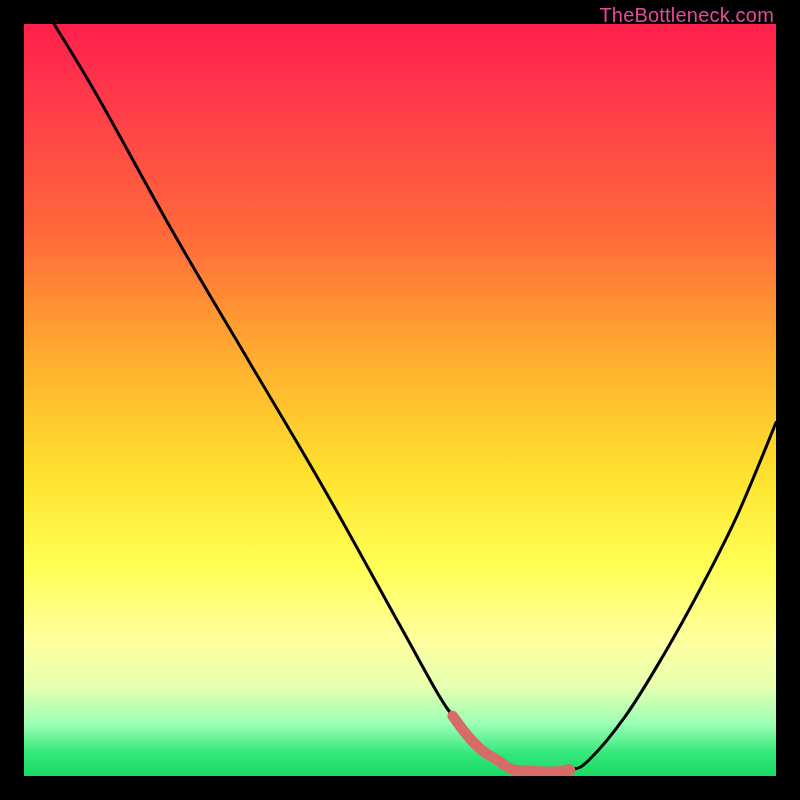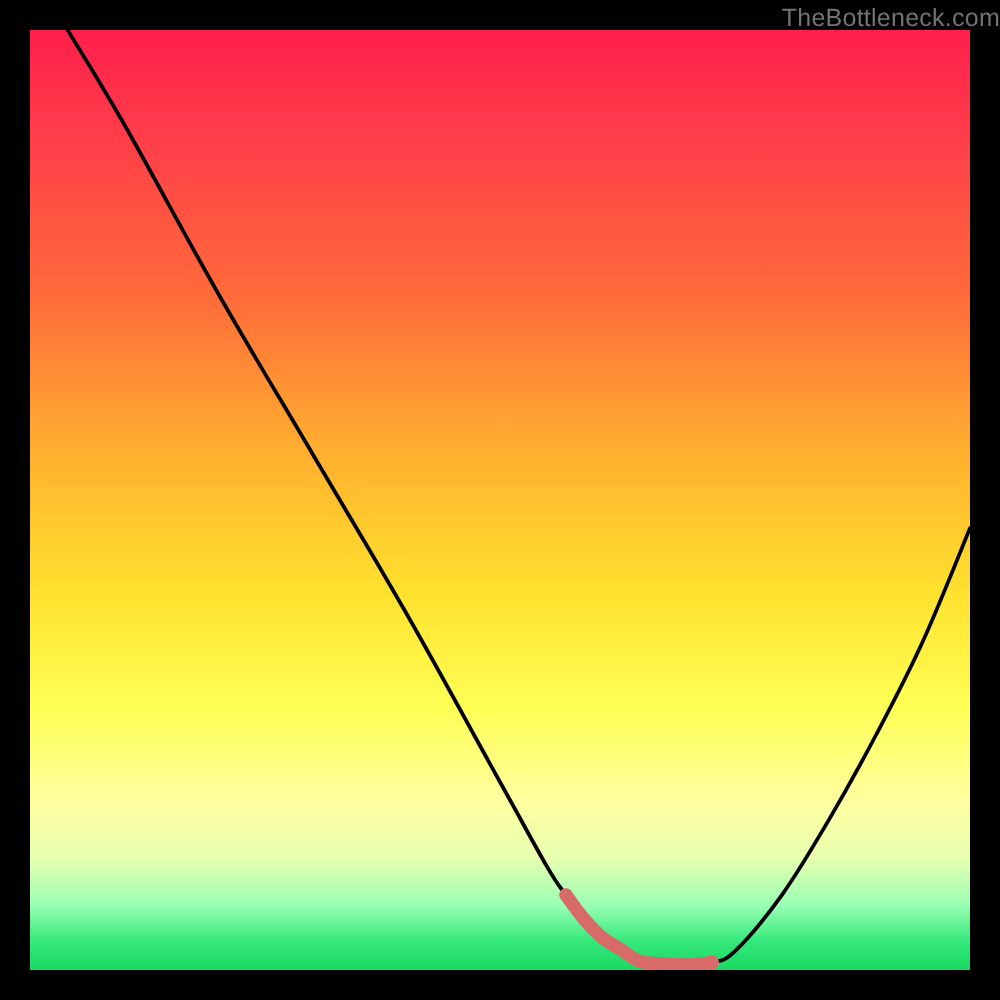--- a/index.html
+++ b/index.html
@@ -35,22 +35,22 @@
       #ffffa0 82%,
       #e8ffb0 88%,
       #9cffb4 93%,
       #34e87a 97%,
       #1ad964 100%);
     overflow: hidden;
   }
   .attribution {
     position: absolute;
     top: 4px;
-    right: 0;
-    color: #737373;
+    right: 26px;
+    color: #ec4899;
     font-size: 20px;
     letter-spacing: 0.2px;
     font-weight: 500;
     user-select: none;
   }
   svg {
     position: absolute;
     left: 0;
     top: 0;
     width: 752px;

